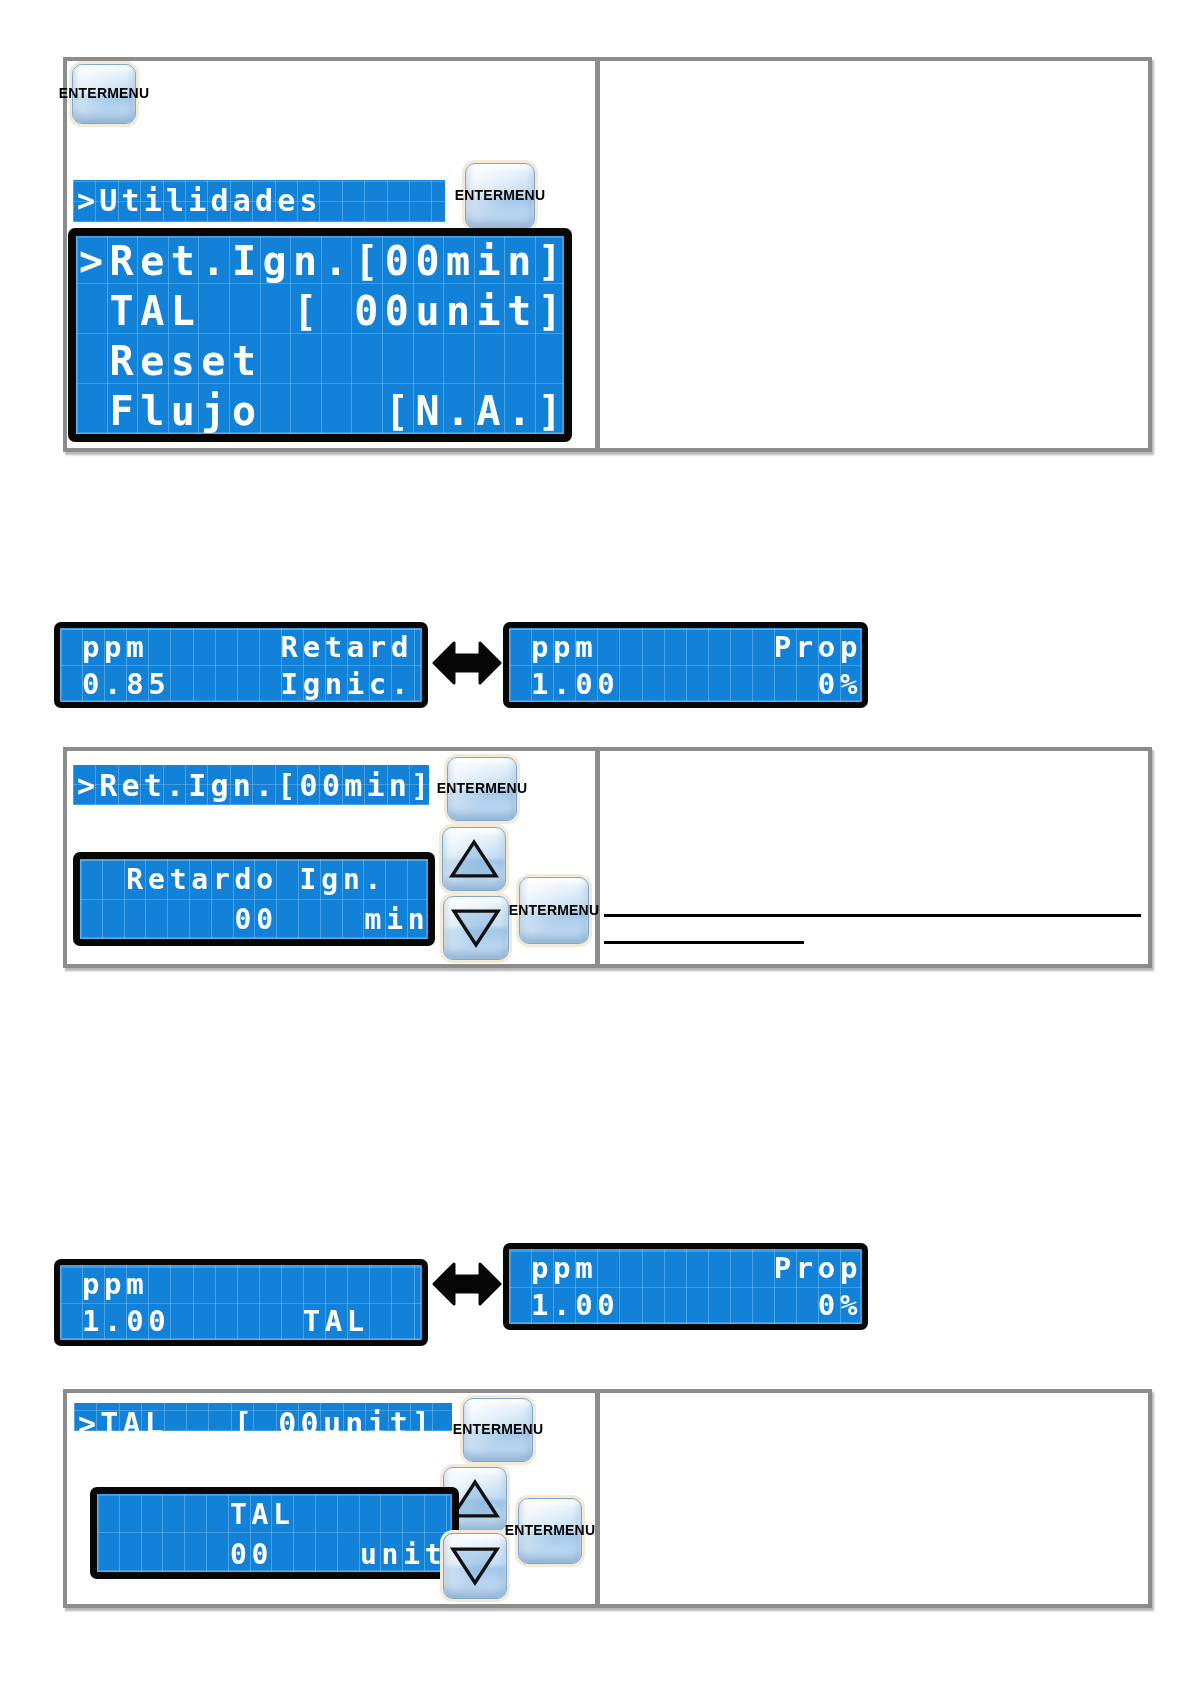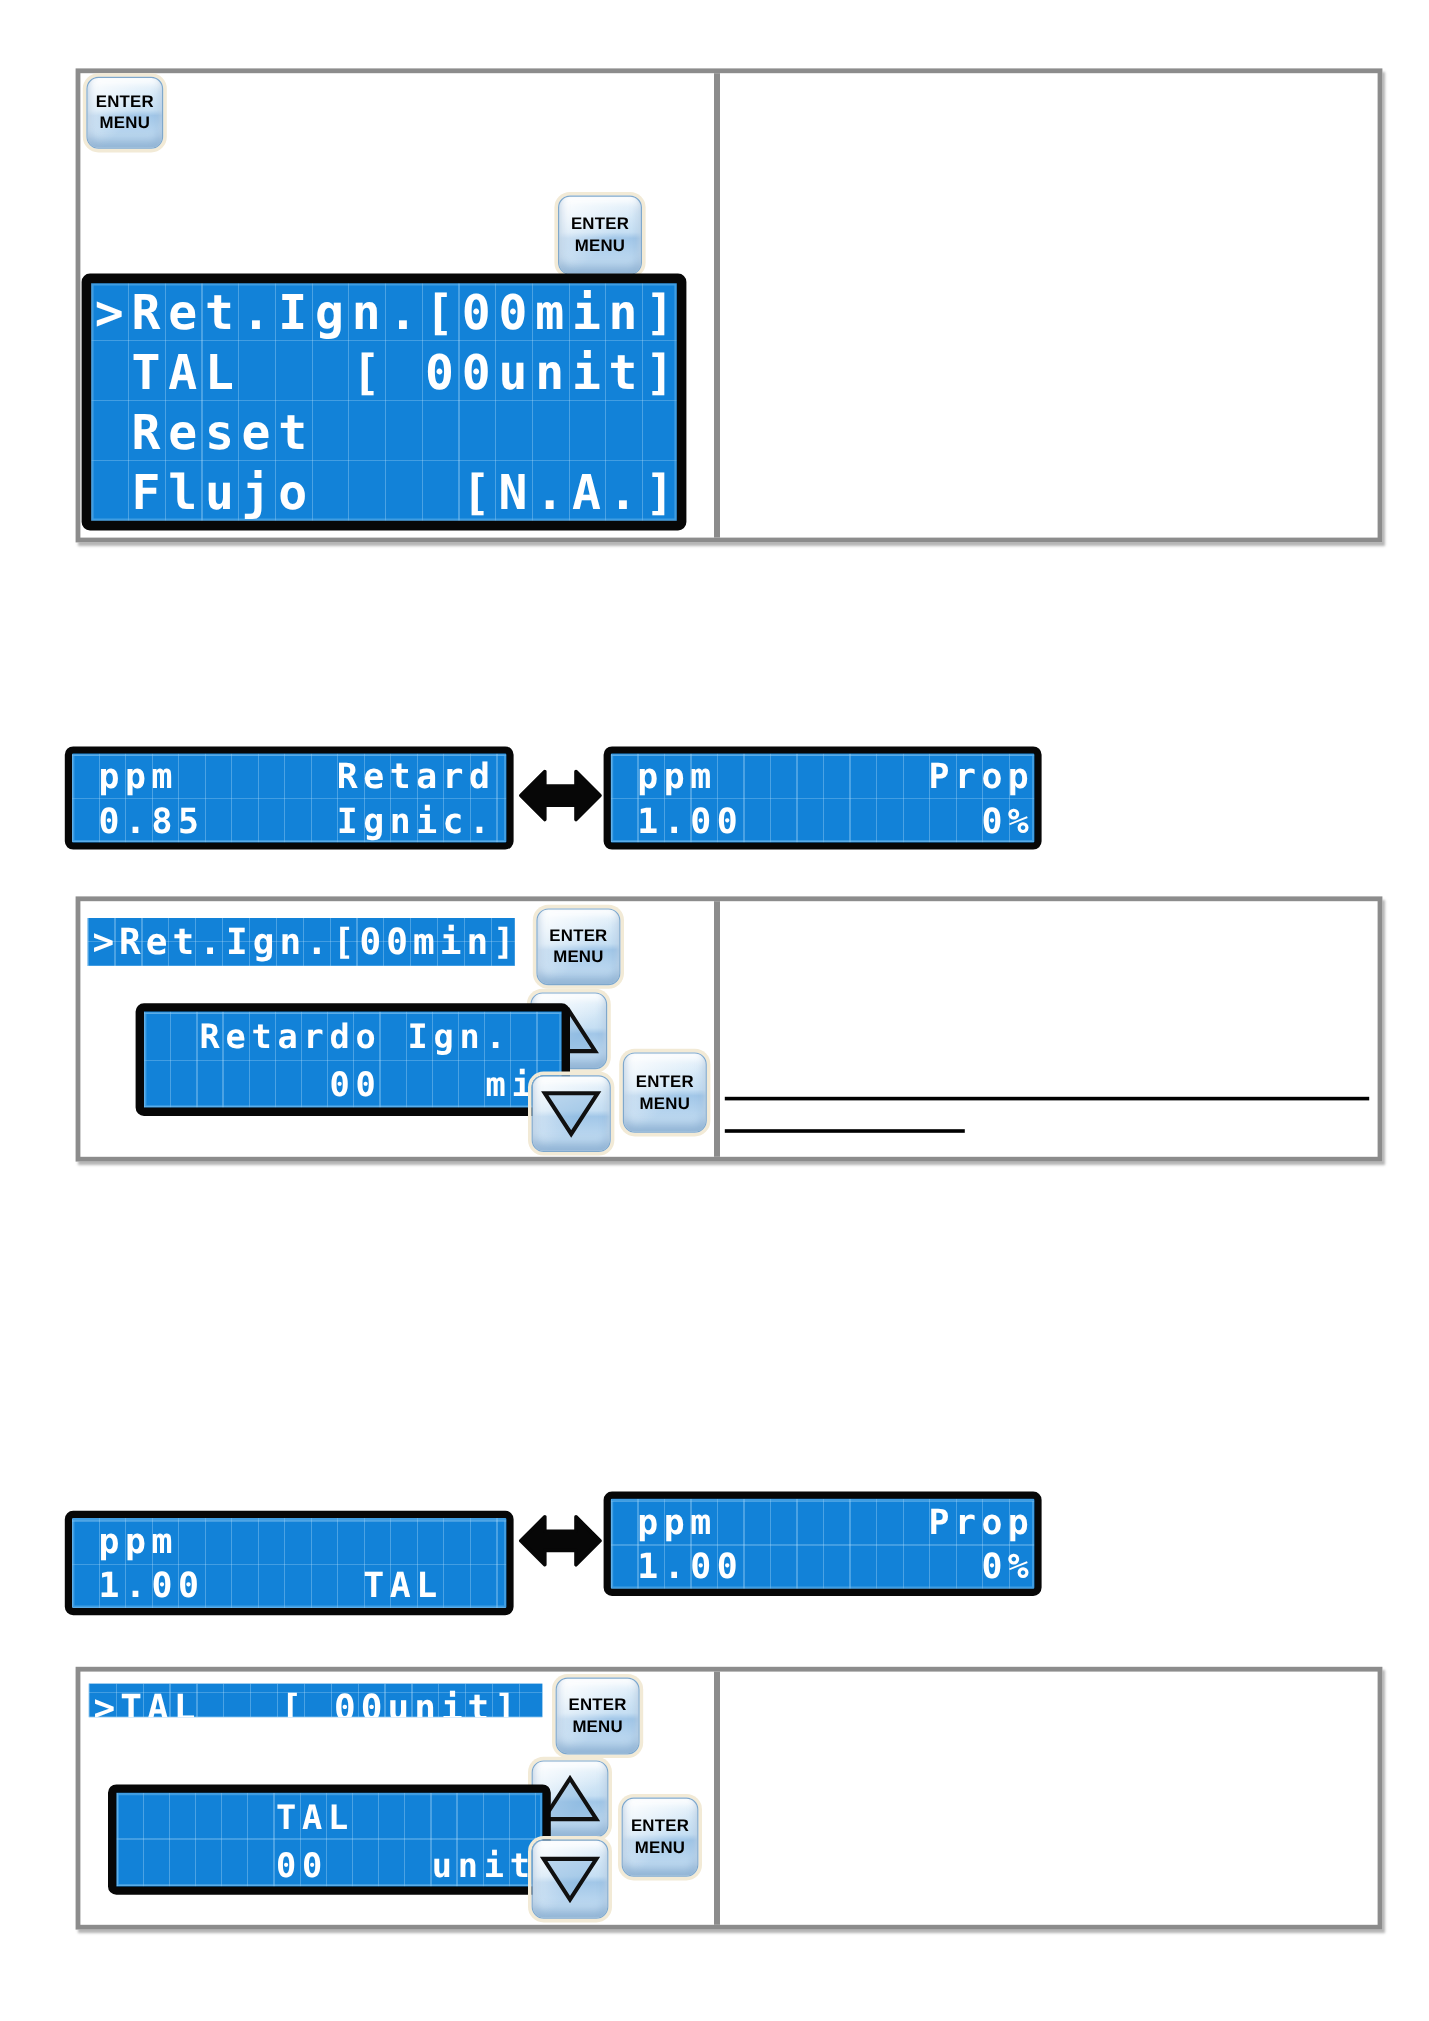--- a/index.html
+++ b/index.html
@@ -5,21 +5,21 @@
   html,body{margin:0;padding:0;background:#ffffff;}
   .page{position:relative;width:1191px;height:1684px;background:#ffffff;overflow:hidden;
         font-family:"Liberation Sans",sans-serif;}
 
   
   .panel{position:absolute;background:#ffffff;border:4px solid #8c8c8c;
          box-shadow:2px 3px 2px rgba(90,90,90,.45);}
   .divider{position:absolute;top:0;bottom:0;width:5px;background:#8c8c8c;}
 
   
-  .key{position:absolute;display:flex;flex-direction:column;align-items:center;justify-content:center;
+  .key{position:absolute;display:flex;align-items:center;justify-content:center;
        border-radius:10px;border:1px solid #7fa8cc;color:#000;text-align:center;
        background:
          linear-gradient(135deg, rgba(255,255,255,.95), rgba(255,255,255,0) 60%),
          linear-gradient(to bottom,#e9f4fc,#c6dff3 46%,#a2c7e8 54%,#cde3f5);
        box-shadow:0 0 0 3px #f2ead6, inset 0 -6px 8px rgba(95,140,185,.55), inset 0 4px 5px rgba(255,255,255,.9);
        font-weight:bold;font-size:14px;line-height:1.28;letter-spacing:.2px;cursor:pointer;}
   .key svg{display:block;}
 
   
   .lcd{position:absolute;background-color:#1282d8;border:6px solid #070707;border-radius:7px;
@@ -54,20 +54,23 @@
 <div class="page">
 
   <div class="panel" style="left:63px;top:57px;width:1081px;height:387px;">
     <div class="divider" style="left:528px;"></div>
 
     <div class="key" style="left:5px;top:3px;width:62px;height:58px;">
       <span>ENTER</span>
       <span>MENU</span>
     </div>
 
+    <div class="menubar" style="left:6px;top:119px;width:372px;height:42px;">
+      <div class="lcd-line">&gt;Utilidades</div>
+    </div>
 
     <div class="key" style="left:398px;top:102px;width:68px;height:64px;">
       <span>ENTER</span>
       <span>MENU</span>
     </div>
 
     <div class="lcd lcd-big" style="left:1px;top:167px;width:488px;height:198px;">
       <div class="lcd-line">&gt;Ret.Ign.[00min]</div>
       <div class="lcd-line"> TAL   [ 00unit]</div>
       <div class="lcd-line"> Reset</div>
@@ -100,21 +103,21 @@
       <span>ENTER</span>
       <span>MENU</span>
     </div>
 
     <div class="key" style="left:375px;top:76px;width:62px;height:62px;">
       <svg width="52" height="44" viewBox="0 0 60 52">
         <polygon points="30,6 4,46 56,46" fill="rgba(125,175,220,.45)" stroke="#101010" stroke-width="4"></polygon>
       </svg>
     </div>
 
-    <div class="lcd lcd-edit" style="left:6px;top:85px;width:348px;height:80px;margin-left:40px;">
+    <div class="lcd lcd-edit" style="left:6px;top:101px;width:348px;height:80px;">
       <div class="lcd-line">  Retardo Ign.</div>
       <div class="lcd-line">       00    min</div>
     </div>
 
     <div class="key" style="left:376px;top:145px;width:64px;height:62px;">
       <svg width="52" height="44" viewBox="0 0 60 52">
         <polygon points="4,6 56,6 30,46" fill="rgba(125,175,220,.45)" stroke="#101010" stroke-width="4"></polygon>
       </svg>
     </div>
 

